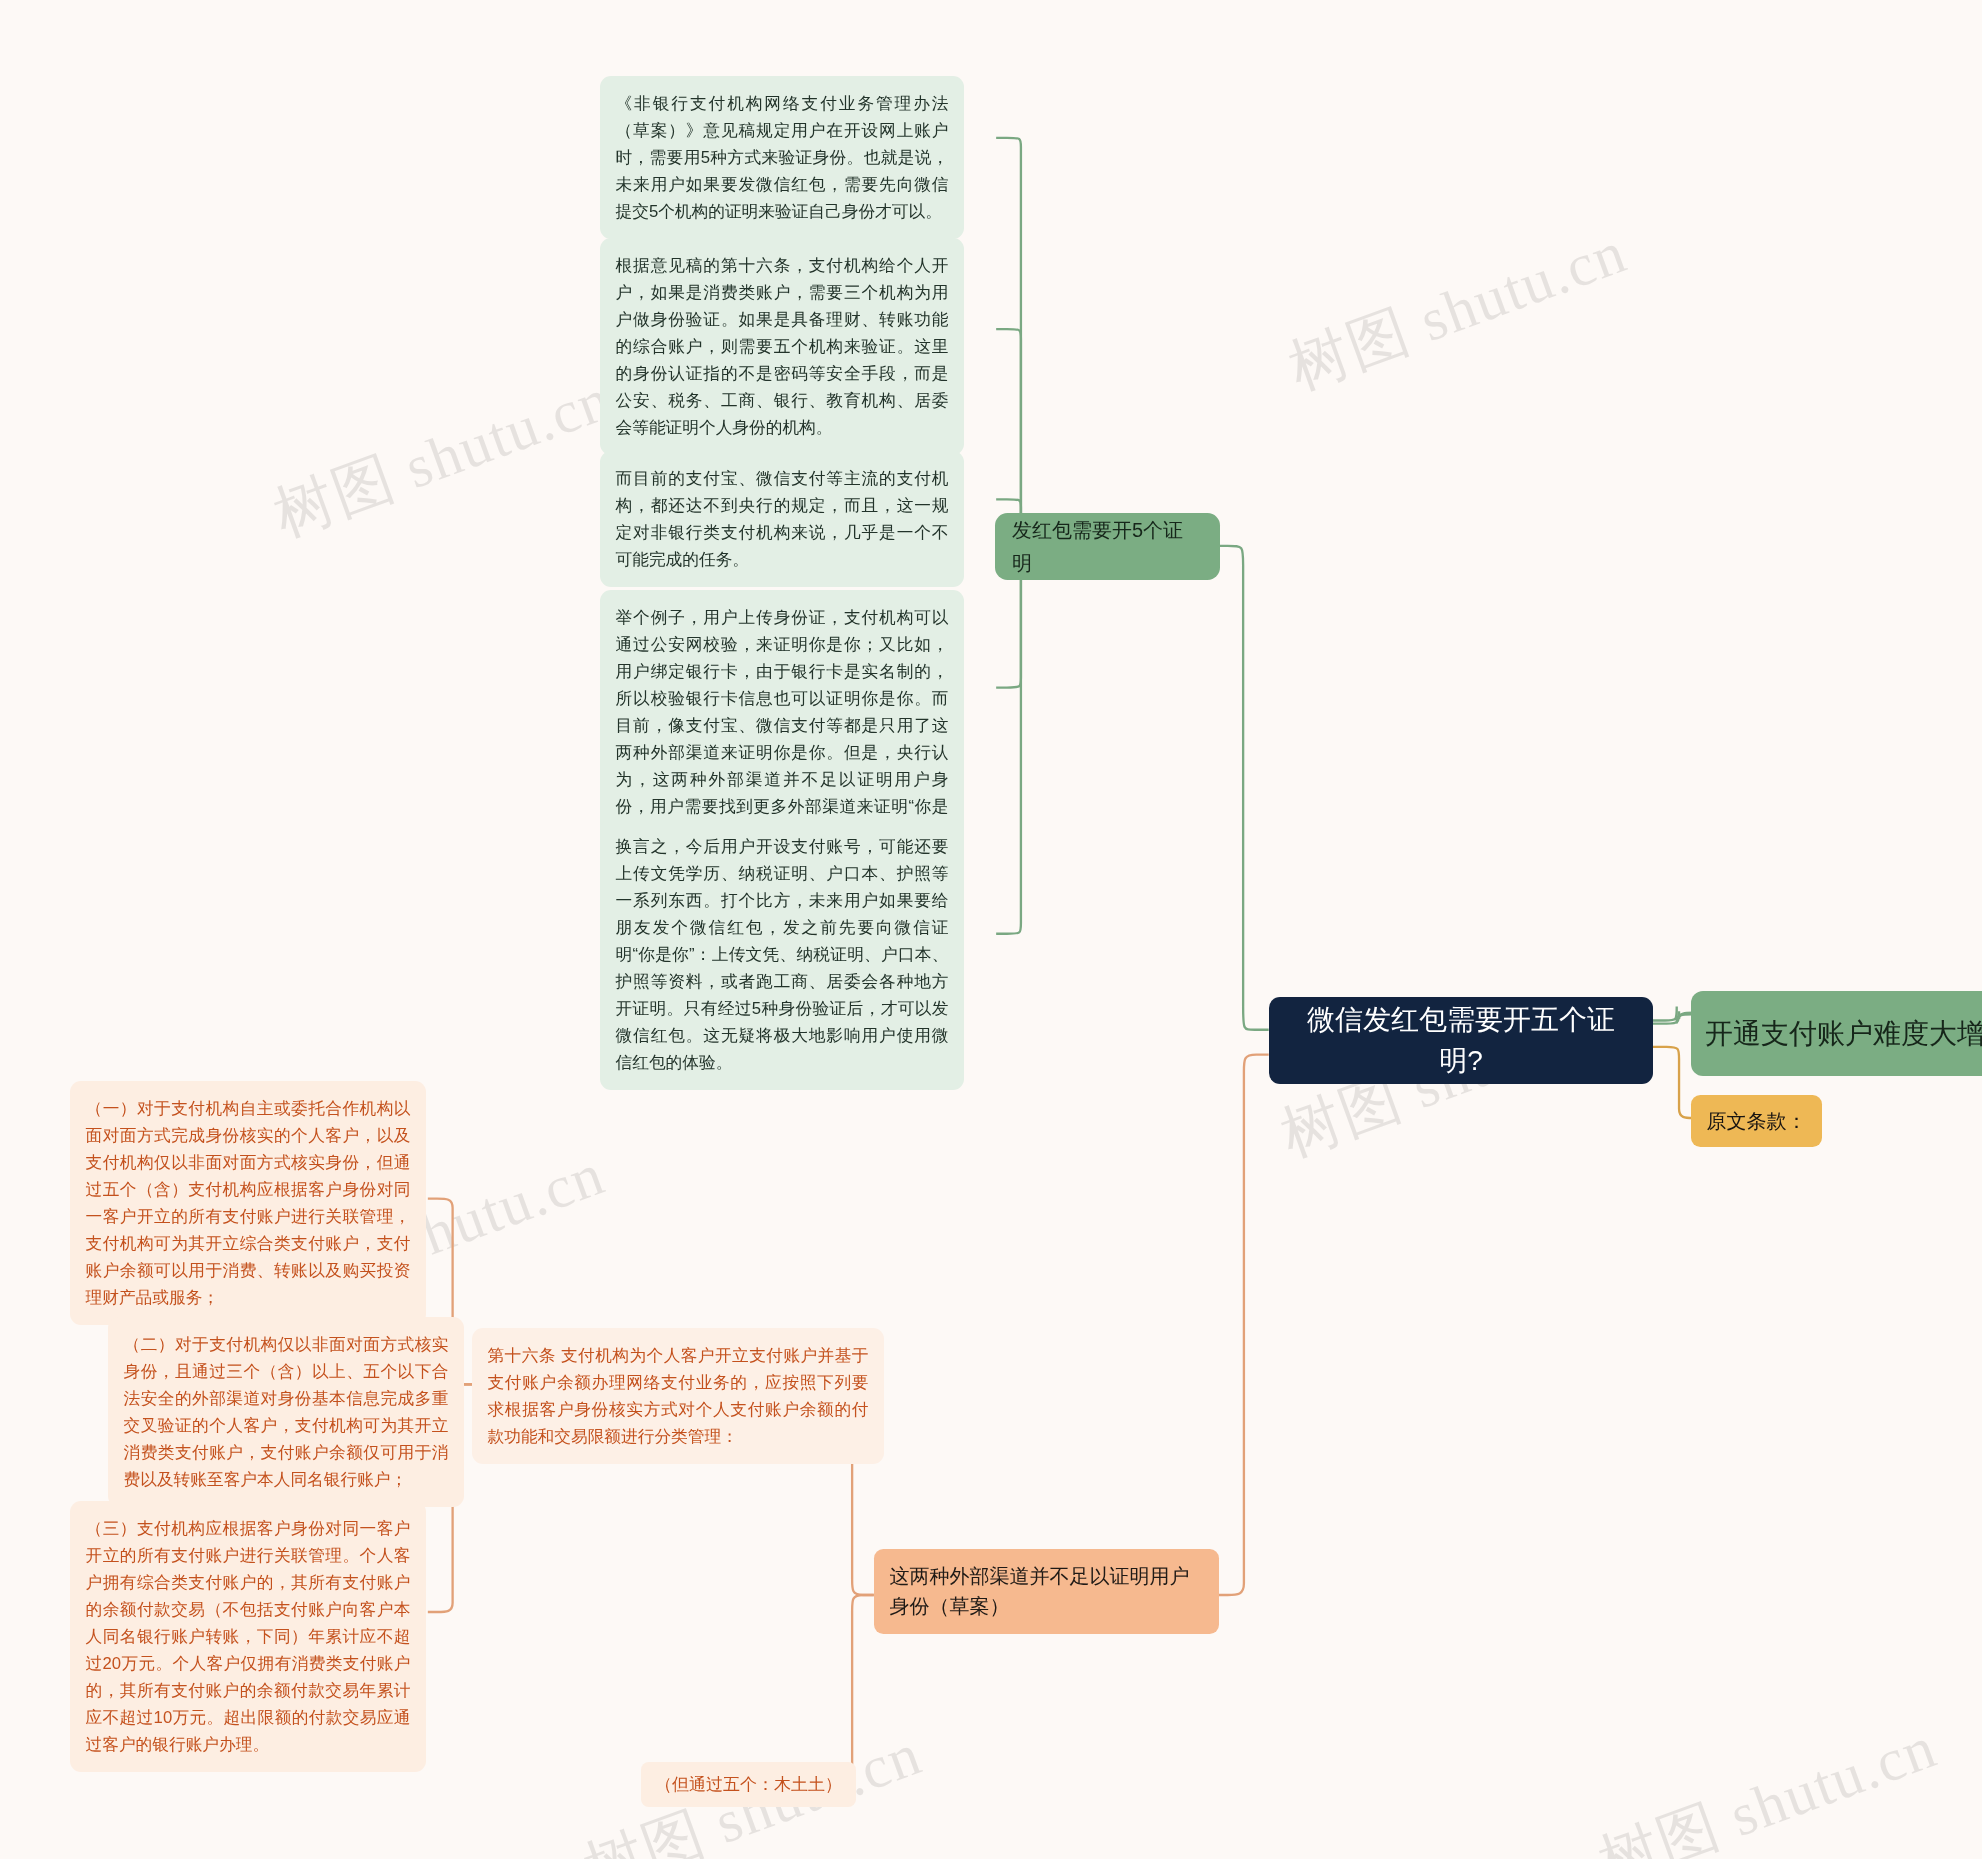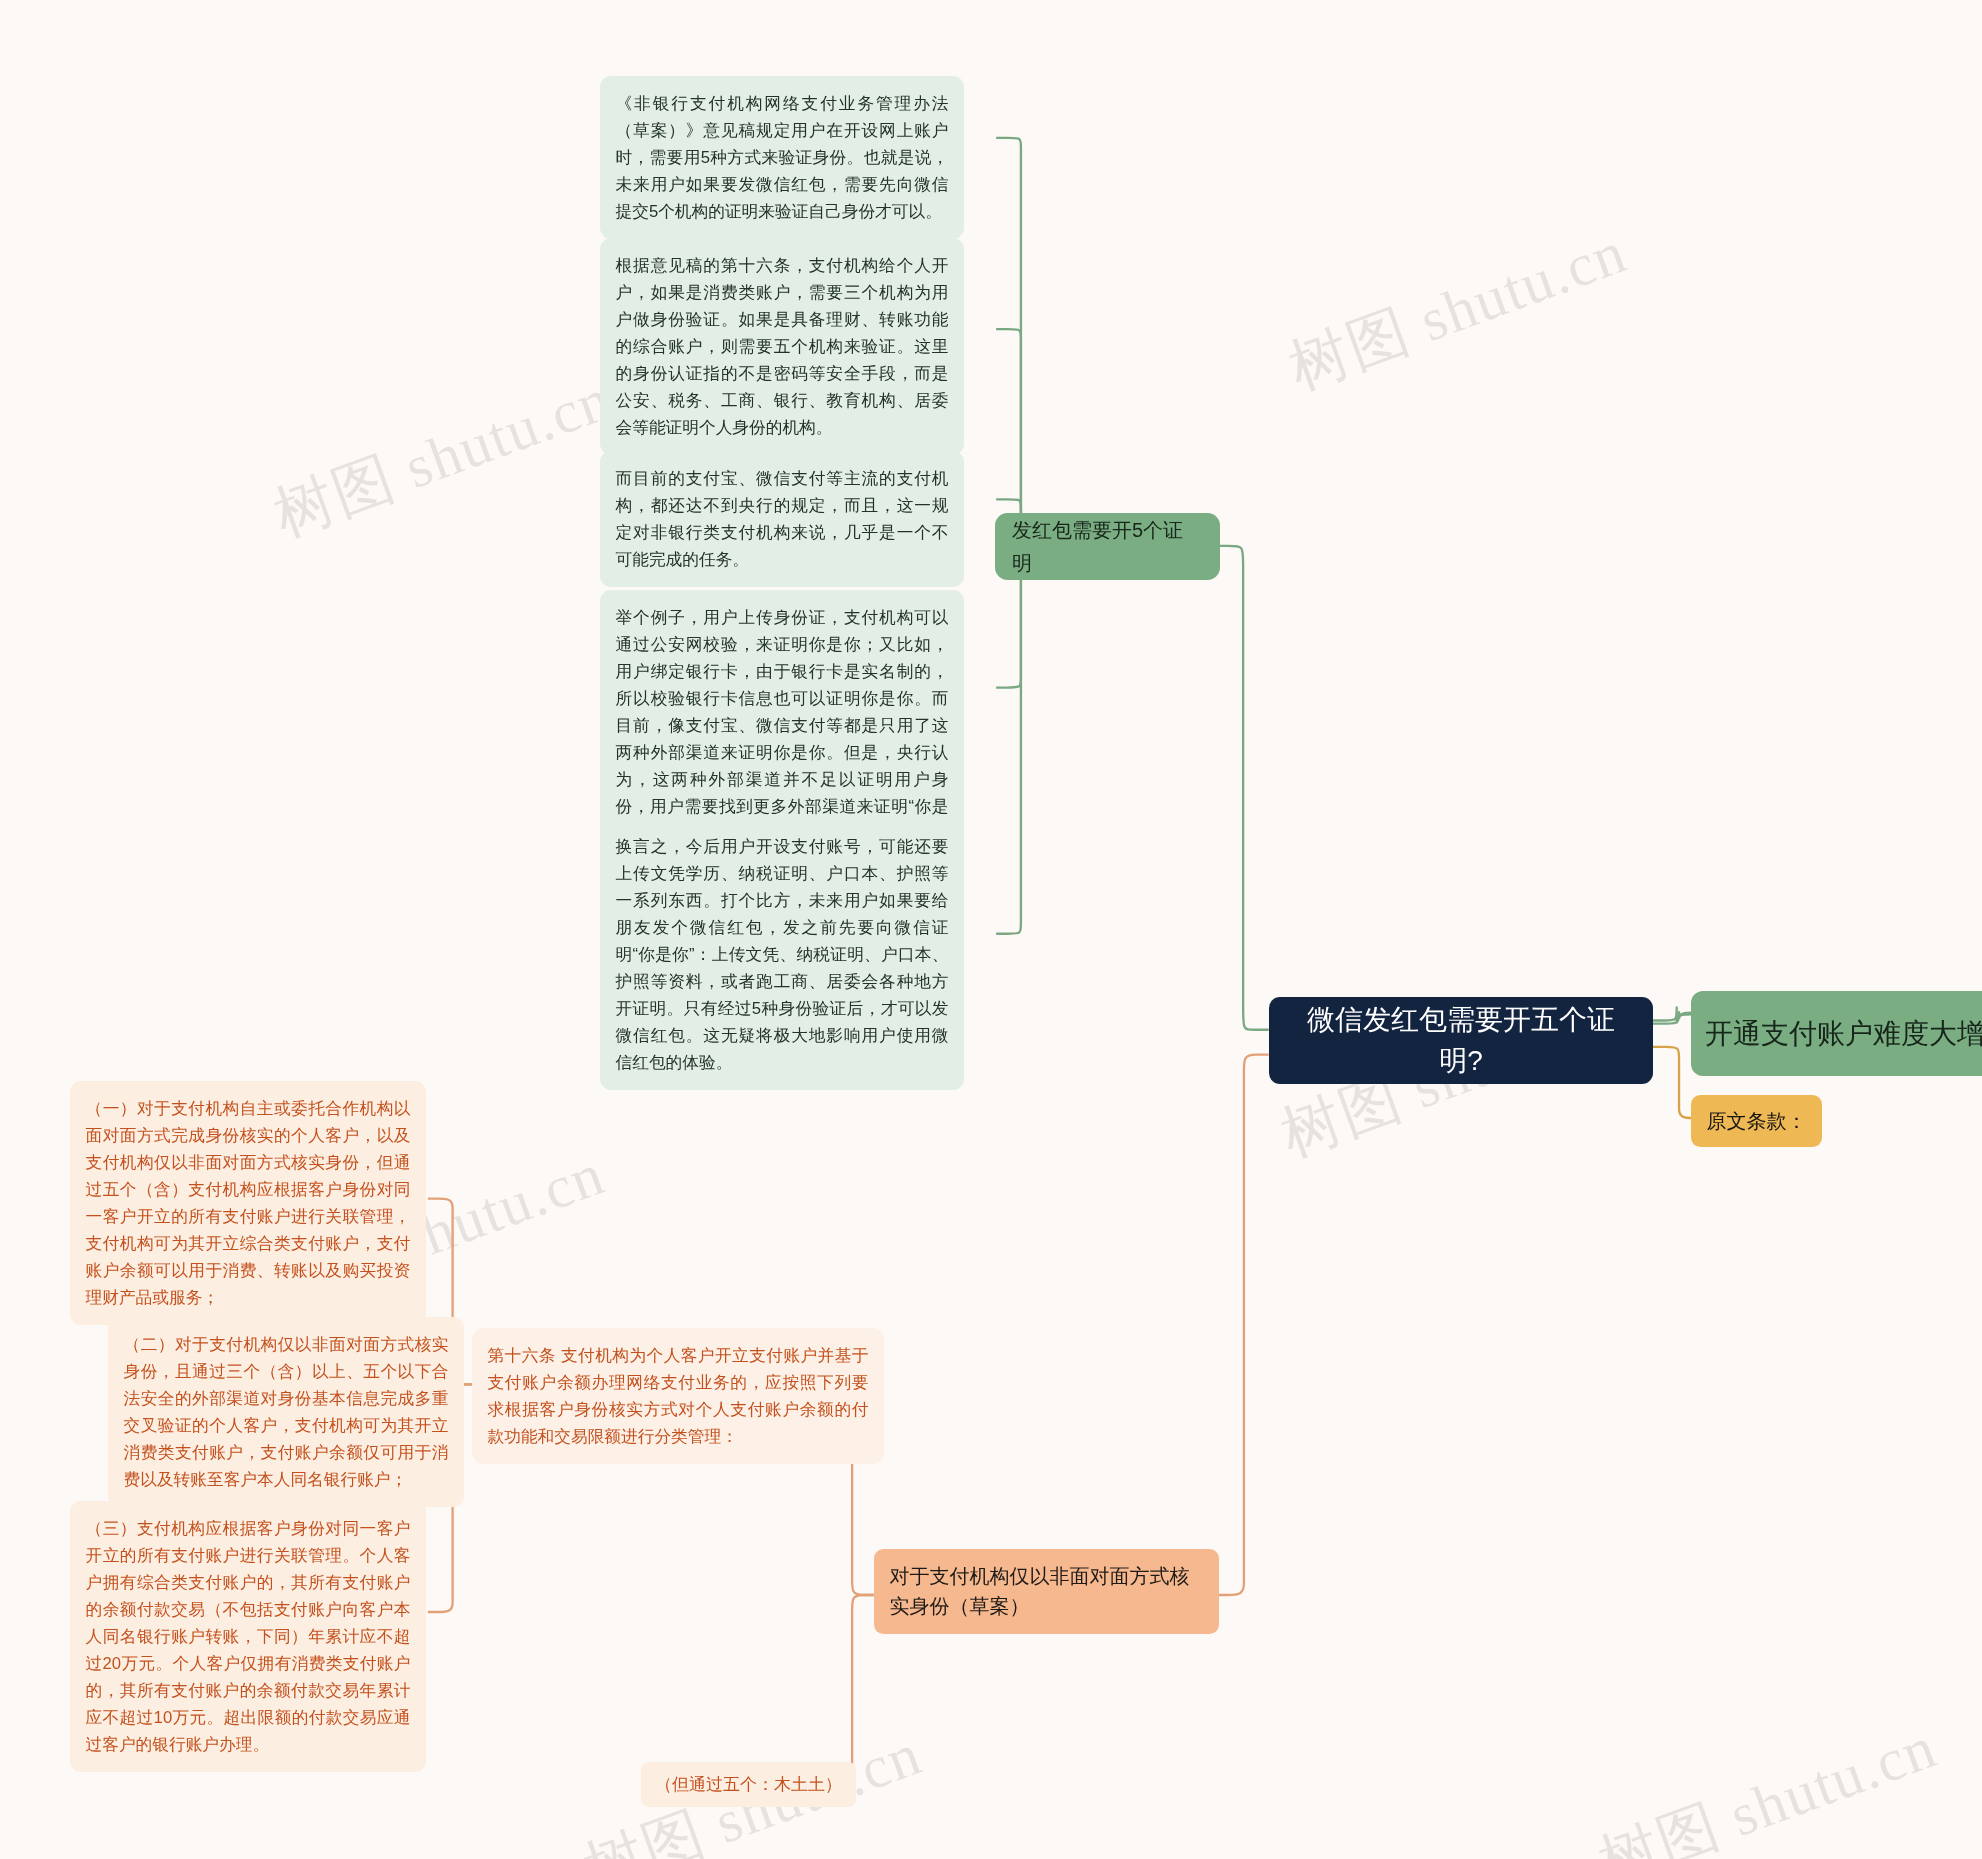--- a/index.html
+++ b/index.html
@@ -173,21 +173,21 @@
   <div class="node leaf-green" style="left:600px; top:819px; width:364px;">换言之，今后用户开设支付账号，可能还要上传文凭学历、纳税证明、户口本、护照等一系列东西。打个比方，未来用户如果要给朋友发个微信红包，发之前先要向微信证明“你是你”：上传文凭、纳税证明、户口本、护照等资料，或者跑工商、居委会各种地方开证明。只有经过5种身份验证后，才可以发微信红包。这无疑将极大地影响用户使用微信红包的体验。</div>
 
   <div class="node branch-green" style="left:995px; top:513px; width:225px; height:67px;">发红包需要开5个证明</div>
 
   <div class="node root" style="left:1269px; top:997px; width:384px; height:87px;">微信发红包需要开五个证明?</div>
 
   <div class="node branch-green-sm" style="left:1691px; top:991px;">开通支付账户难度大增</div>
 
   <div class="node branch-amber" style="left:1691px; top:1095px;">原文条款：</div>
 
-  <div class="node branch-orange" style="left:874px; top:1549px; width:345px;">对于支付机构仅以非面对面方式核实身份（草案）</div>
+  <div class="node branch-orange" style="left:874px; top:1549px; width:345px;">这两种外部渠道并不足以证明用户身份（草案）</div>
 
   <div class="node leaf-peach-soft" style="left:472px; top:1328px; width:412px;">第十六条  支付机构为个人客户开立支付账户并基于支付账户余额办理网络支付业务的，应按照下列要求根据客户身份核实方式对个人支付账户余额的付款功能和交易限额进行分类管理：</div>
 
   <div class="node leaf-peach" style="left:70px; top:1081px; width:356px;">（一）对于支付机构自主或委托合作机构以面对面方式完成身份核实的个人客户，以及支付机构仅以非面对面方式核实身份，但通过五个（含）支付机构应根据客户身份对同一客户开立的所有支付账户进行关联管理，支付机构可为其开立综合类支付账户，支付账户余额可以用于消费、转账以及购买投资理财产品或服务；</div>
 
   <div class="node leaf-peach" style="left:70px; top:1317px; width:356px;margin-left:38px;">（二）对于支付机构仅以非面对面方式核实身份，且通过三个（含）以上、五个以下合法安全的外部渠道对身份基本信息完成多重交叉验证的个人客户，支付机构可为其开立消费类支付账户，支付账户余额仅可用于消费以及转账至客户本人同名银行账户；</div>
 
   <div class="node leaf-peach" style="left:70px; top:1501px; width:356px;">（三）支付机构应根据客户身份对同一客户开立的所有支付账户进行关联管理。个人客户拥有综合类支付账户的，其所有支付账户的余额付款交易（不包括支付账户向客户本人同名银行账户转账，下同）年累计应不超过20万元。个人客户仅拥有消费类支付账户的，其所有支付账户的余额付款交易年累计应不超过10万元。超出限额的付款交易应通过客户的银行账户办理。</div>
 
   <div class="node editor-note" style="left:641px; top:1762px;">（但通过五个：木土土）</div>

